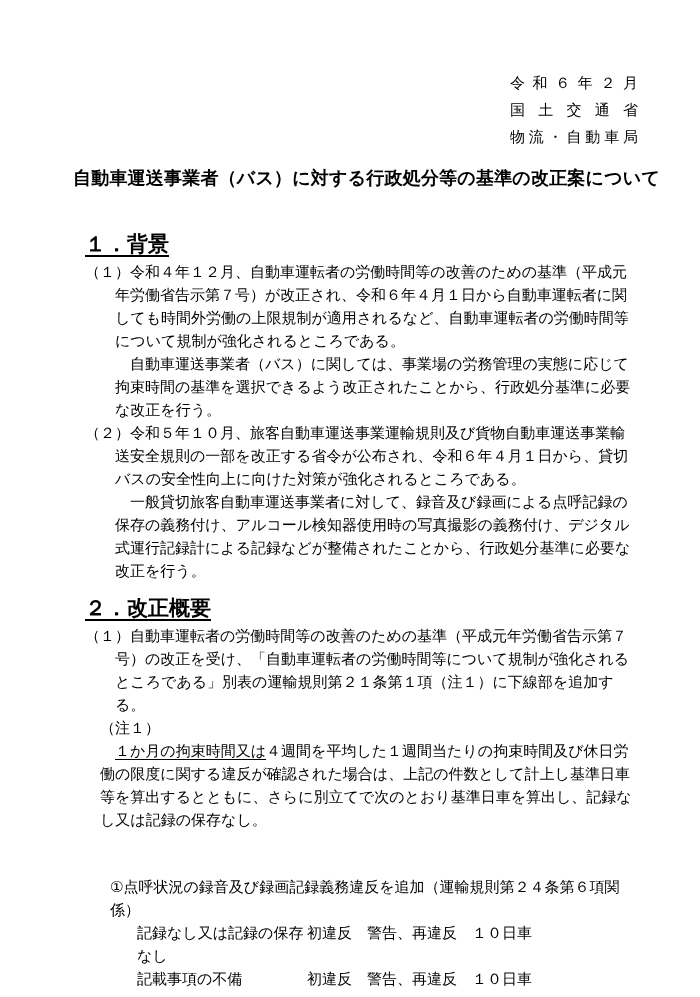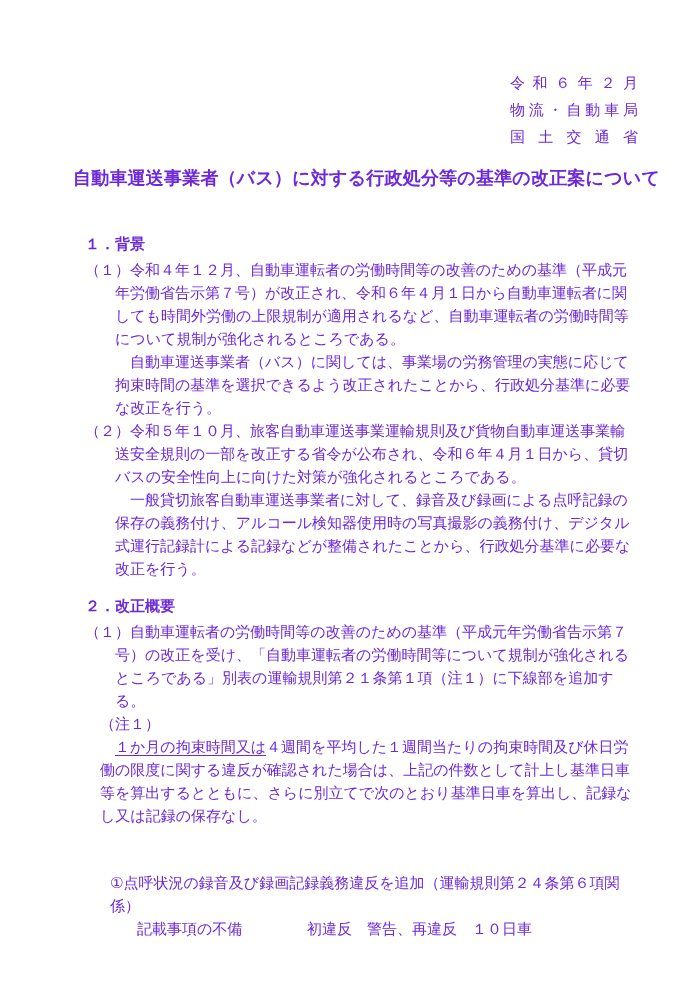--- a/index.html
+++ b/index.html
@@ -3,43 +3,44 @@
 <meta charset="utf-8">
 <style>
   html, body { margin: 0; padding: 0; background: #ffffff; }
   .page {
     position: relative;
     width: 700px;
     height: 997px;
     box-sizing: border-box;
     padding: 70px 62px 0 85px;
     background: #ffffff;
-    color: #6d28d9;
+    color: #000000;
     font-family: "DejaVu Sans", sans-serif;
     font-size: 15px;
     line-height: 23px;
     overflow: hidden;
   }
   .doc-header { width: 128px; margin-left: auto; line-height: 27px; }
   .doc-header-line { text-align: justify; text-align-last: justify; }
   .doc-title {
     font-size: 18px;
     font-weight: bold;
     line-height: 27px;
     margin: 13px 0 5px -12px;
     white-space: nowrap;
     letter-spacing: 0.2px;
   }
   section { display: block; }
   .sec-heading {
-    font-size: 15px;
+    font-size: 21px;
     font-weight: bold;
     line-height: 23px;
     margin: 0;
     display: inline-block;
+    text-decoration: underline;
     text-decoration-thickness: 1.5px;
     text-underline-offset: 4px;
   }
   .sec-background { margin-top: 42px; }
   .sec-overview  { margin-top: 14px; }
   .sec-body { margin-top: 3px; }
   p { margin: 0; }
   .item { padding-left: 30px; }
   .p-first  { text-indent: -30px; }
   .p-indent { text-indent: 15px; }
@@ -56,22 +57,22 @@
   .violation { width: 170px; flex: none; }
   .penalty { flex: 1; }
 </style>
 </head>
 <body>
 
 <div class="page">
 
   <div class="doc-header">
     <div class="doc-header-line">令和６年２月</div>
+    <div class="doc-header-line">国土交通省</div>
     <div class="doc-header-line">物流・自動車局</div>
-    <div class="doc-header-line">国土交通省</div>
   </div>
 
   <h1 class="doc-title">自動車運送事業者（バス）に対する行政処分等の基準の改正案について</h1>
 
   <section class="sec-background">
     <h2 class="sec-heading">１．背景</h2>
     <div class="sec-body">
       <div class="item">
         <p class="p-first"><span class="item-label">（１）</span><span>令和４年１２月、自動車運転者の労働時間等の改善のための基準（平成元年労働省告示第７号）が改正され、令和６年４月１日から自動車運転者に関しても時間外労働の上限規制が適用されるなど、自動車運転者の労働時間等について規制が強化されるところである。</span></p>
         <p class="p-indent">自動車運送事業者（バス）に関しては、事業場の労務管理の実態に応じて拘束時間の基準を選択できるよう改正されたことから、行政処分基準に必要な改正を行う。</p>
@@ -89,20 +90,24 @@
       <div class="item">
         <p class="p-first"><span class="item-label">（１）</span><span>自動車運転者の労働時間等の改善のための基準（平成元年労働省告示第７号）の改正を受け、「自動車運転者の労働時間等について規制が強化されるところである」別表の運輸規則第２１条第１項（注１）に下線部を追加する。</span></p>
       </div>
       <div class="note">
         <p class="note-label">（注１）</p>
         <p class="note-body"><span class="u">１か月の拘束時間又は</span><span>４週間を平均した１週間当たりの拘束時間及び休日労働の限度に関する違反が確認された場合は、上記の件数として計上し基準日車等を算出するとともに、さらに別立てで次のとおり基準日車を算出し、記録なし又は記録の保存なし。</span></p>
       </div>
       <p class="sub-item"><span>①</span><span>点呼状況の録音及び録画記録義務違反を追加（運輸規則第２４条第６項関係）</span></p>
       <div class="penalty-table">
         <div class="penalty-row">
+          <span class="violation">記録なし又は記録の保存なし</span>
+          <span class="penalty">初違反　警告、再違反　１０日車</span>
+        </div>
+        <div class="penalty-row">
           <span class="violation">記載事項の不備</span>
           <span class="penalty">初違反　警告、再違反　１０日車</span>
         </div>
 
       </div>
     </div>
   </section>
 
 </div>
 

